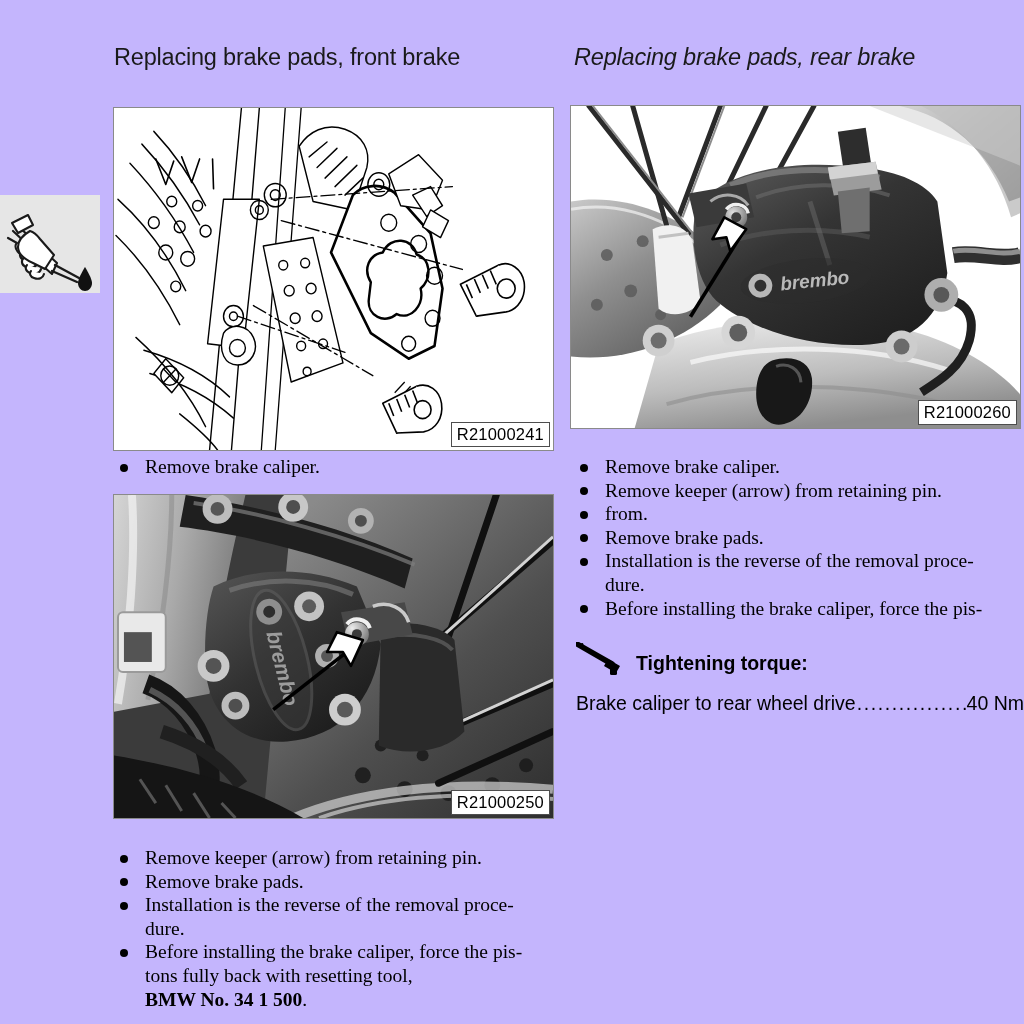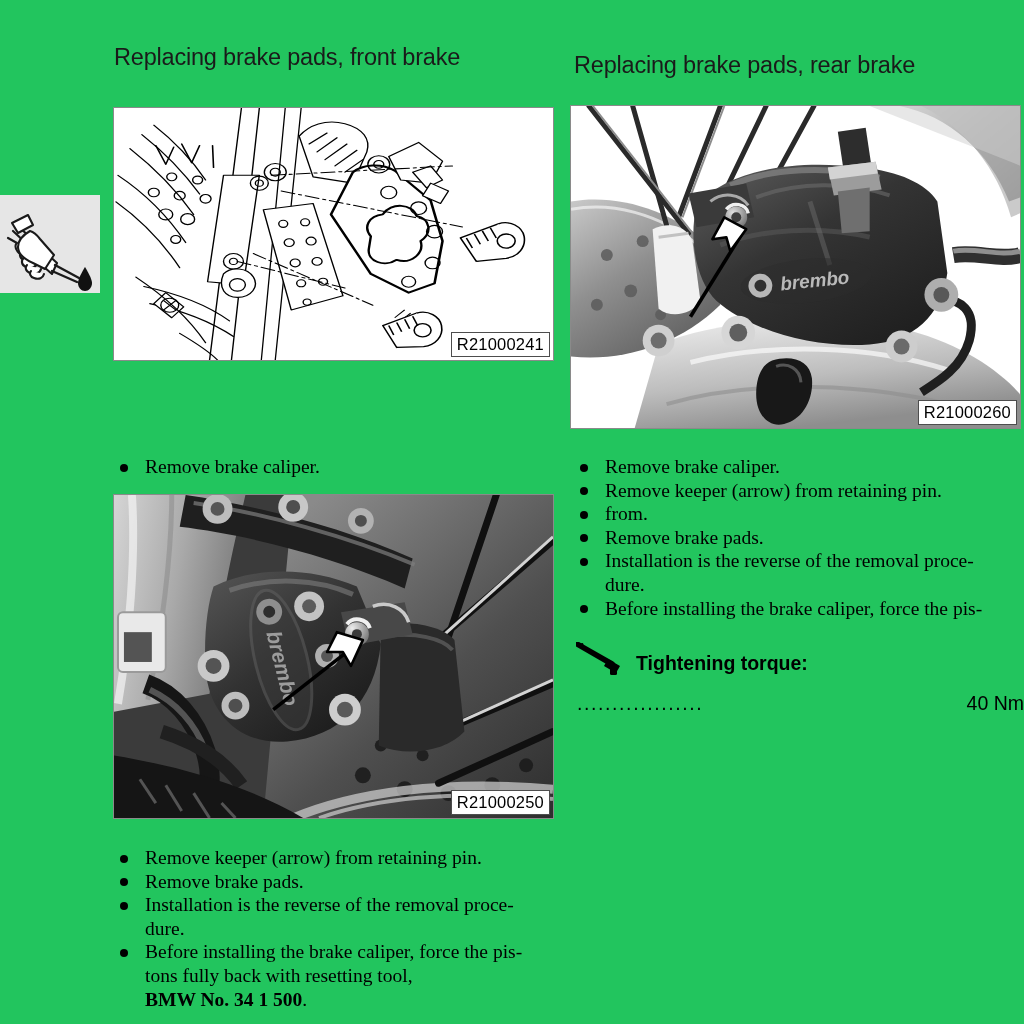--- a/index.html
+++ b/index.html
@@ -15,21 +15,21 @@
     color: #000000;
     overflow: hidden;
   }
 
   
   #page {
     position: absolute;
     left: 0; top: 0;
     width: 1024px;
     height: 1024px;
-    background: #22c55e;
+    background: #c4b5fd;
   }
 
   
   .margin-symbol {
     position: absolute;
     left: 0px;
     top: 195px;
     width: 100px;
     height: 98px;
     background: #e6e6e6;
@@ -39,31 +39,31 @@
   
   .col-heading {
     position: absolute;
     font-size: 23.5px;
     font-weight: 400;
     letter-spacing: -0.2px;
     white-space: nowrap;
     color: #1a1a1a;
   }
   #heading-left  { left: 114px; top: 44px; }
-  #heading-right { left: 574px; top: 52px; }
+  #heading-right { left: 574px; top: 44px; font-style: italic; }
 
   
   .figure {
     position: absolute;
     border: 1.5px solid #8a8a8a;
     background: #ffffff;
     overflow: hidden;
     box-sizing: border-box;
   }
-  #fig-front-line  { left: 113px; top: 107px; width: 441px; height: 254px; }
+  #fig-front-line  { left: 113px; top: 107px; width: 441px; height: 344px; }
   #fig-rear-photo  { left: 570px; top: 105px; width: 451px; height: 324px; }
   #fig-front-photo { left: 113px; top: 494px; width: 441px; height: 325px; }
 
   .figure svg, .figure .photo { display: block; width: 100%; height: 100%; }
 
   
   .fig-id {
     position: absolute;
     right: 3px;
     bottom: 3px;
@@ -605,18 +605,19 @@
     <div id="torque-head">
       <svg id="torque-icon" viewBox="0 0 54 34">
         <path d="M1,2 L36,22" stroke="#000000" stroke-width="5.5" stroke-linecap="round" fill="none"></path>
         <path d="M1,2 L7,1 L8,5 Z" fill="#000000"></path>
         <path d="M32,17 L44,24 L40,31 L28,24 Z" fill="#000000"></path>
         <rect x="34" y="22" width="7" height="11" rx="1.5" fill="#000000"></rect>
       </svg>
       <div id="torque-title">Tightening torque:</div>
     </div>
     <div id="torque-row">
+      <span id="torque-label">Brake caliper to rear wheel drive</span>
       <span id="torque-leader">..................</span>
       <span id="torque-value">40 Nm</span>
     </div>
   </div>
 
 </div>
 
 </body></html>

